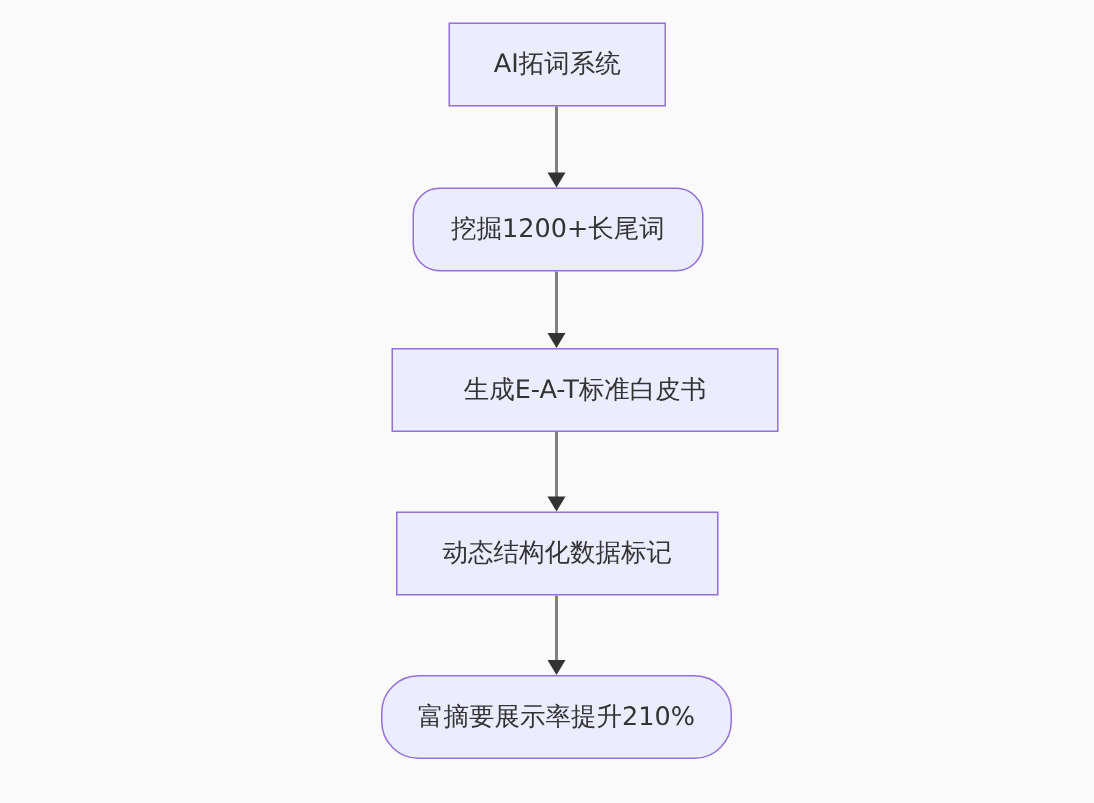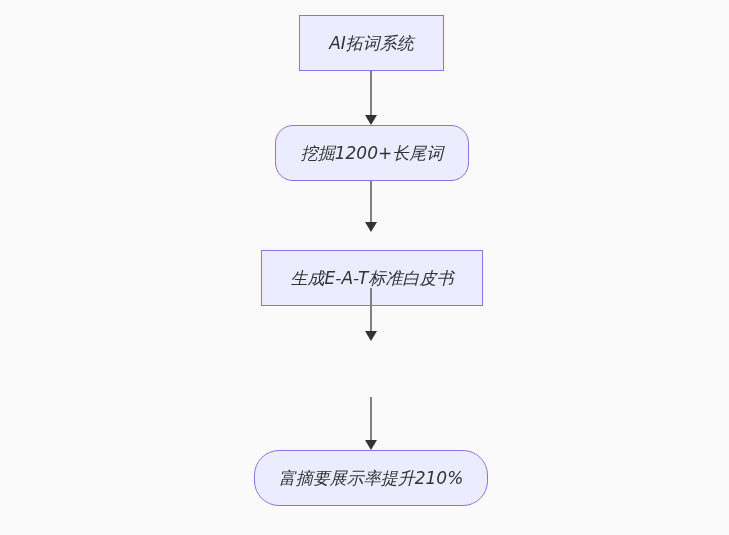--- a/index.html
+++ b/index.html
@@ -23,26 +23,25 @@
     display: flex;
     align-items: center;
     justify-content: center;
   }
   .node .label {
     color: #333333;
     font-size: 17px;
     line-height: 1.2;
     white-space: nowrap;
     text-align: right;
-    font-style: italic;
   }
   
   .n0 { left: 299px; top: 15px;  width: 145px; height: 56px; }
   .n1 { left: 275px; top: 125px; width: 194px; height: 56px; border-radius: 18px; }
-  .n2 { left: 261px; top: 232px; width: 222px; height: 56px; margin-top: 18px; }
+  .n2 { left: 261px; top: 232px; width: 258px; height: 56px; }
   .n3 { left: 264px; top: 341px; width: 215px; height: 56px; }
   .n4 { left: 254px; top: 450px; width: 234px; height: 56px; border-radius: 25px; }
 
   .edge-line {
     position: absolute;
     left: 370px;
     width: 2px;
     background: #808080;
   }
   .e0 { top: 71px;  height: 45px; }
@@ -74,20 +73,23 @@
   </div>
 
   <div class="node n1">
     <span class="label">挖掘1200+长尾词</span>
   </div>
 
   <div class="node n2">
     <span class="label">生成E-A-T标准白皮书</span>
   </div>
 
+  <div class="node n3">
+    <span class="label">动态结构化数据标记</span>
+  </div>
 
   <div class="node n4">
     <span class="label">富摘要展示率提升210%</span>
   </div>
 
   <div class="edge-line e0"></div>
   <div class="arrowhead a0"></div>
 
   <div class="edge-line e1"></div>
   <div class="arrowhead a1"></div>

